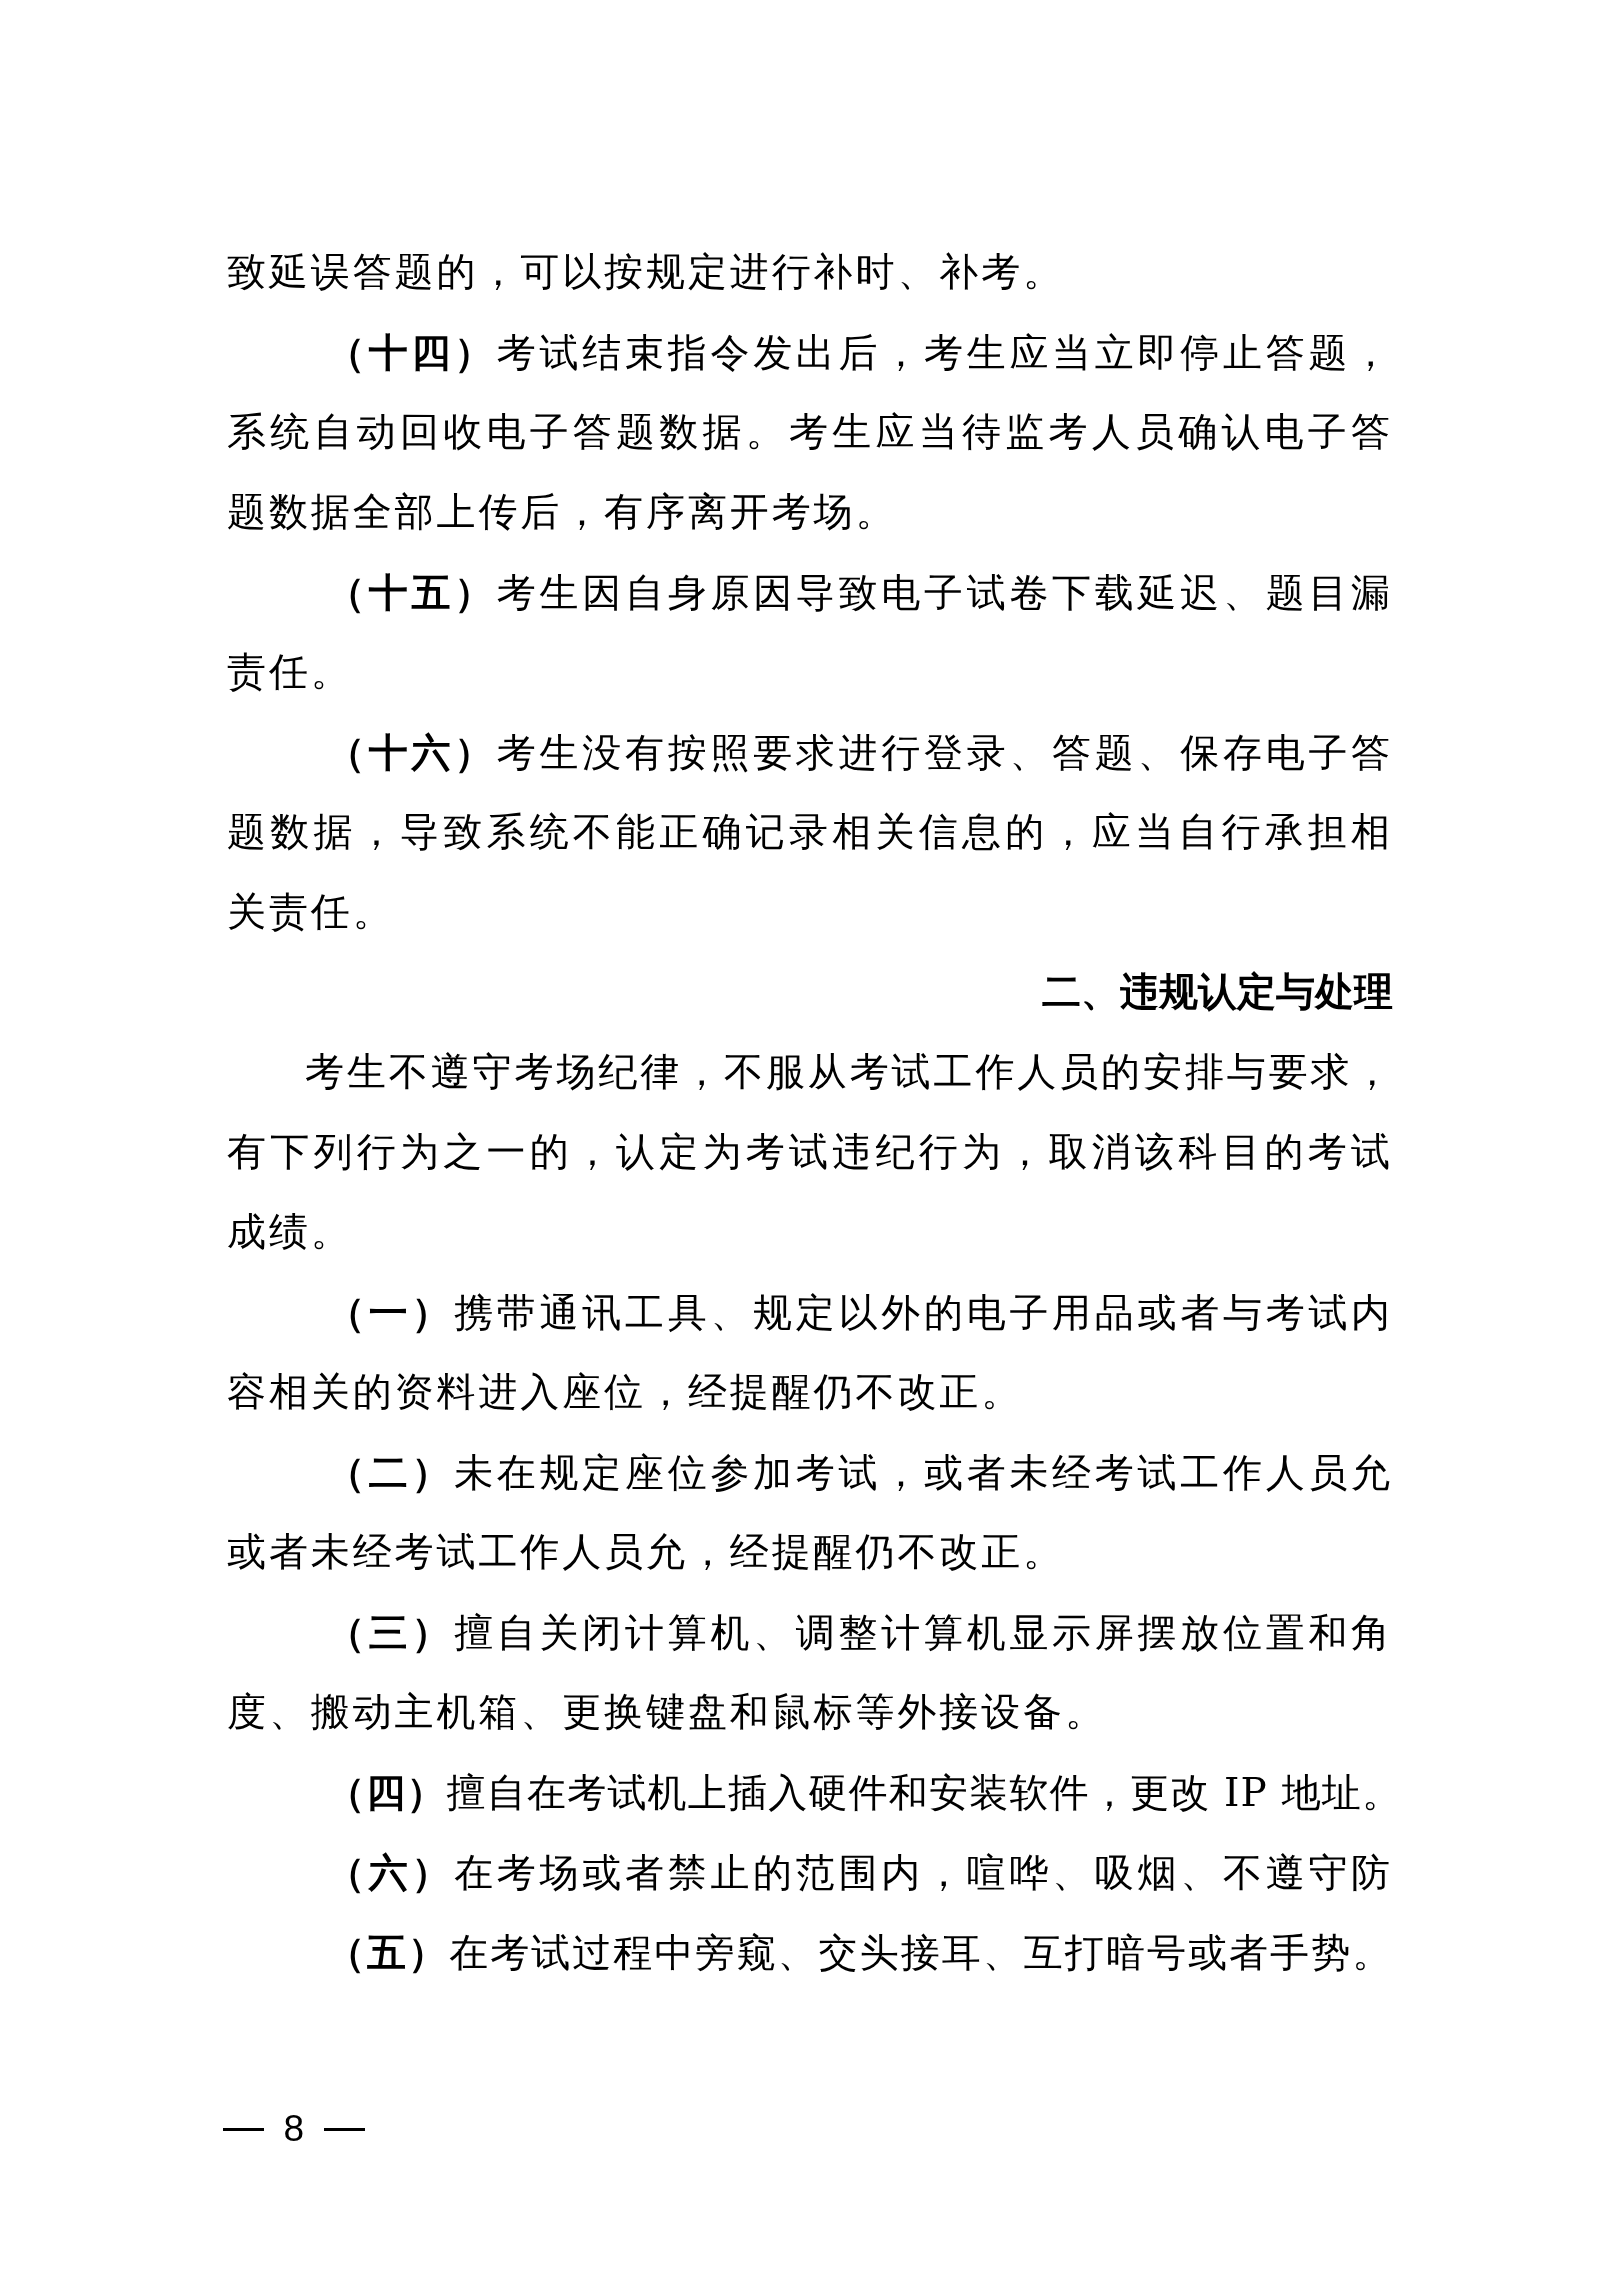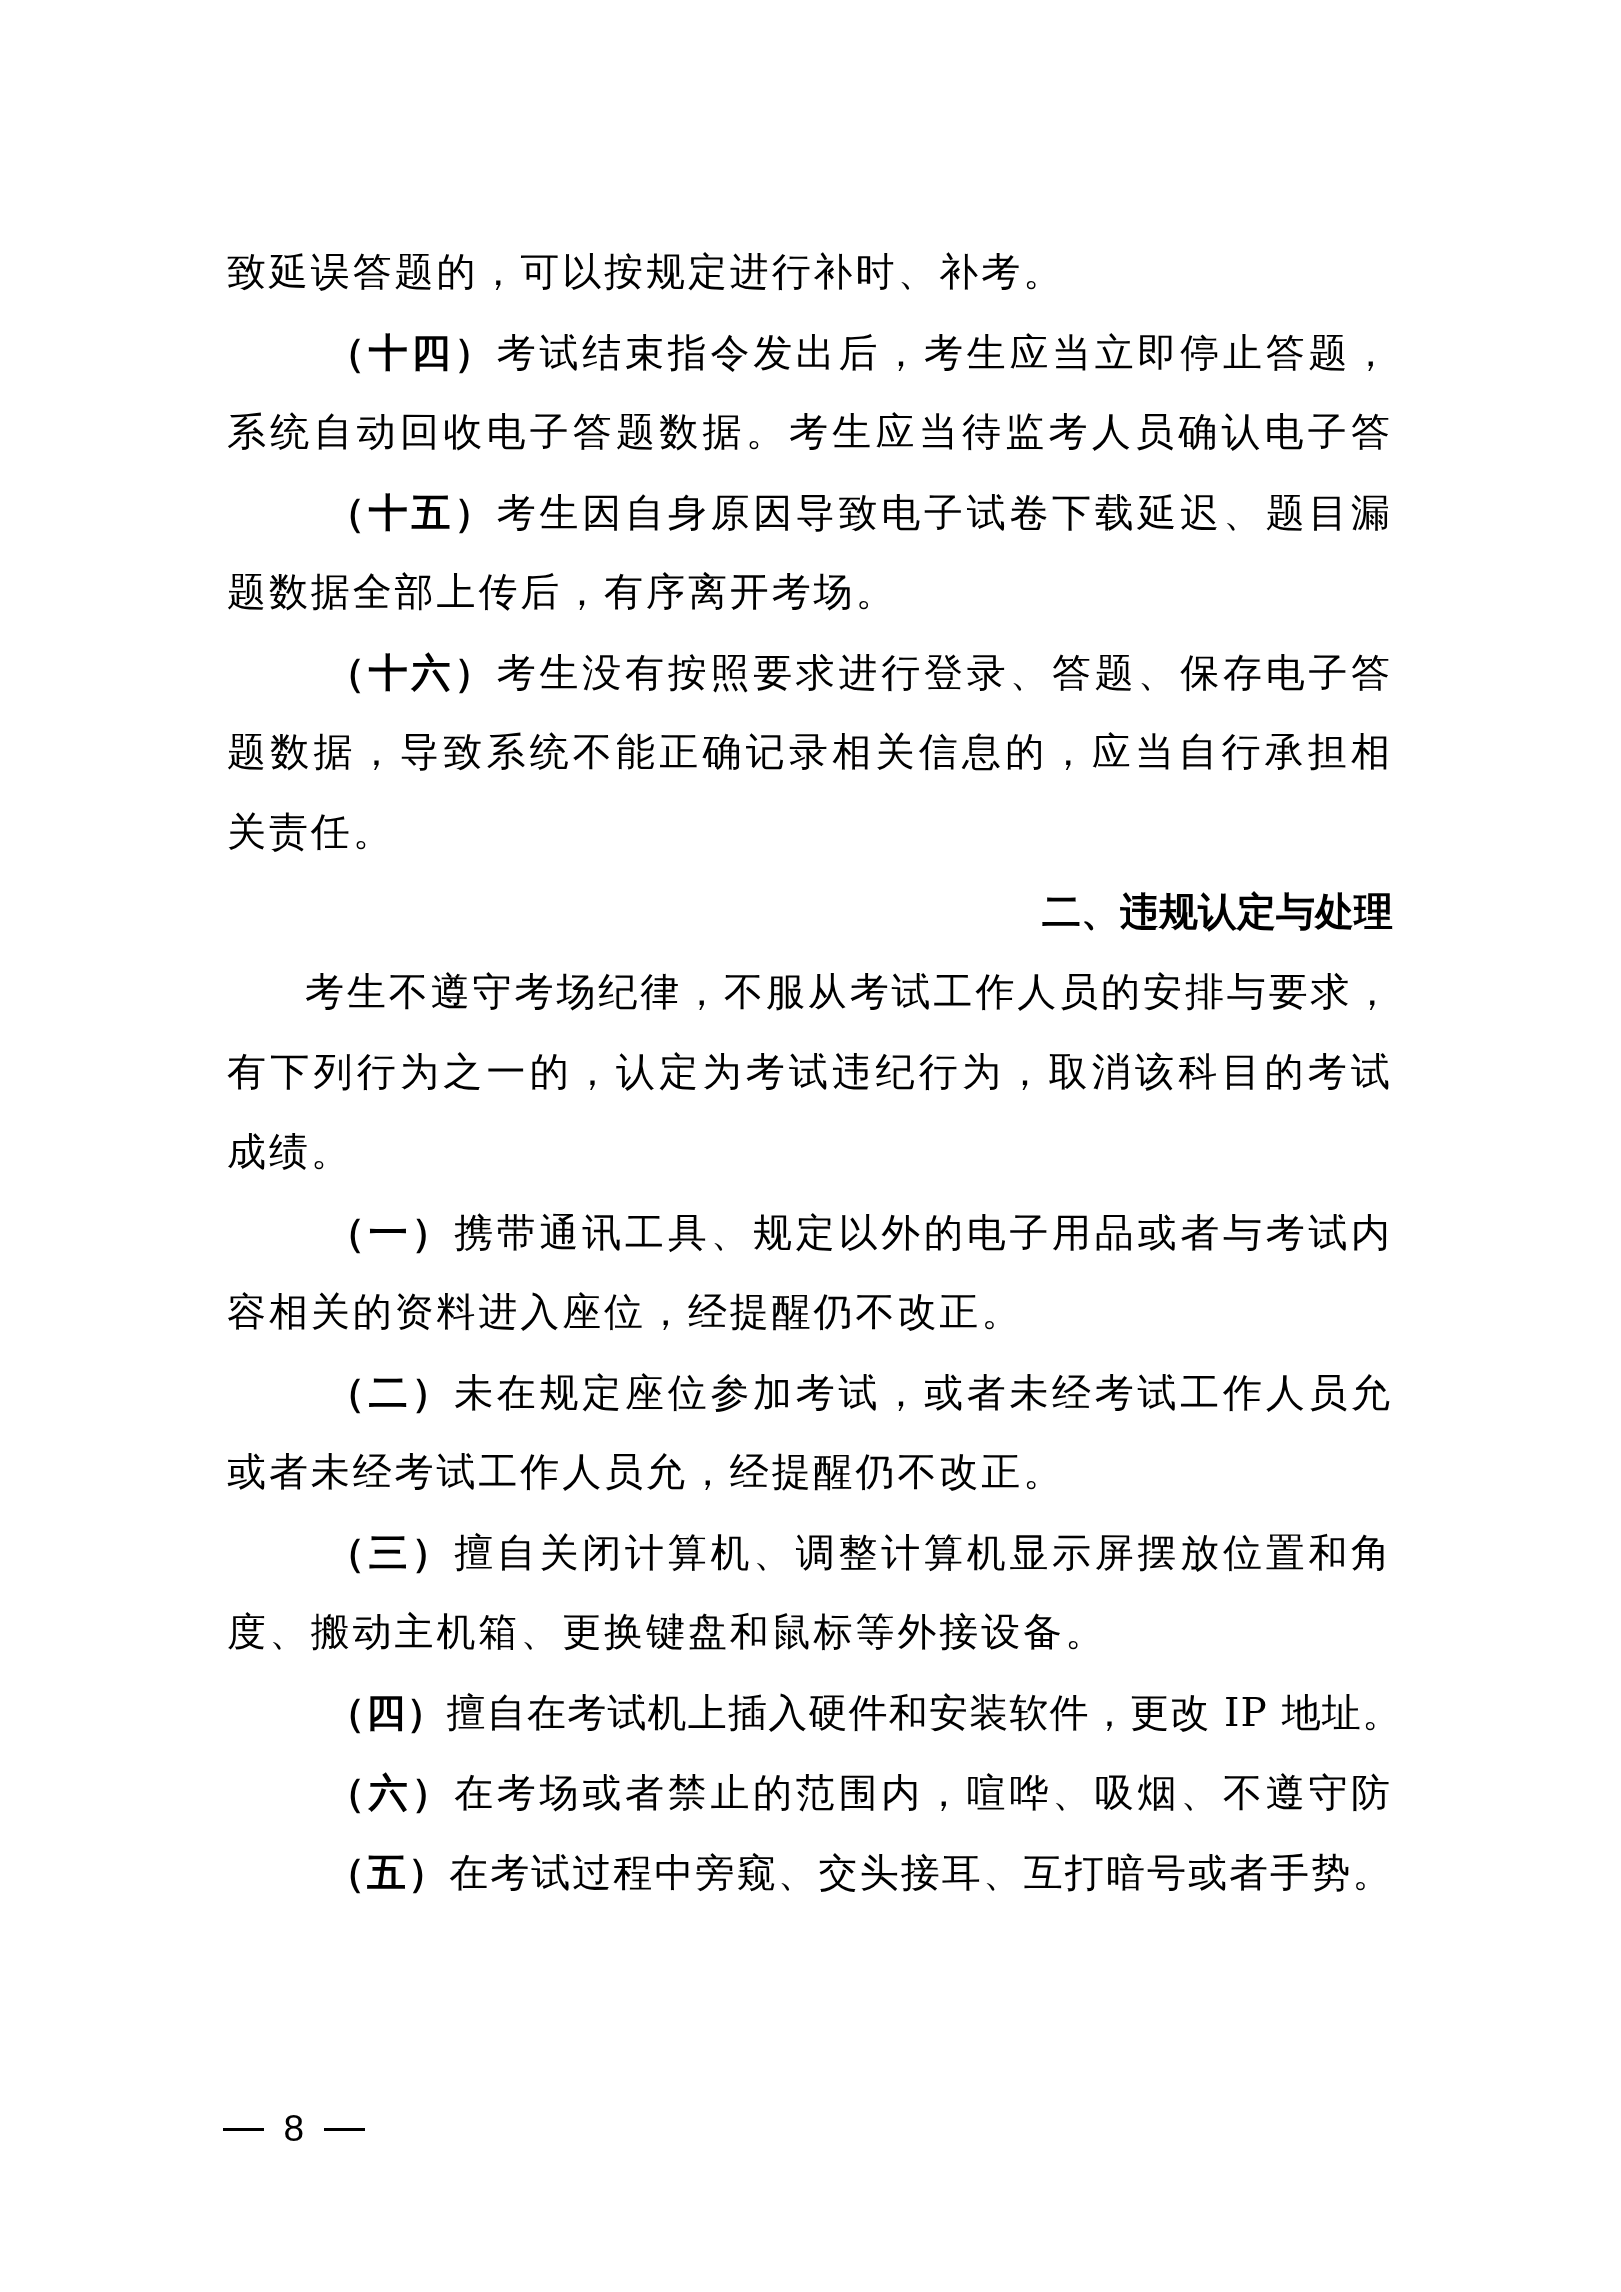--- a/index.html
+++ b/index.html
@@ -76,22 +76,23 @@
       margin: 0 19.6px;
     }
   </style>
 </head>
 <body>
 
 <div class="page">
   <div class="line justify" style="text-align:right;text-align-last:left;">致延误答题的，可以按规定进行补时、补考。</div>
   <div class="line justify indent"><span class="para-num">（十四）</span><span>考试结束指令发出后，考生应当立即停止答题，</span></div>
   <div class="line justify">系统自动回收电子答题数据。考生应当待监考人员确认电子答</div>
+  <div class="line">题数据全部上传后，有序离开考场。</div>
   <div class="line justify indent"><span class="para-num">（十五）</span><span>考生因自身原因导致电子试卷下载延迟、题目漏</span></div>
-  <div class="line">题数据全部上传后，有序离开考场。</div>
+  <div class="line">责任。</div>
   <div class="line justify indent"><span class="para-num">（十六）</span><span>考生没有按照要求进行登录、答题、保存电子答</span></div>
   <div class="line justify">题数据，导致系统不能正确记录相关信息的，应当自行承担相</div>
   <div class="line">关责任。</div>
   <div class="heading">二、违规认定与处理</div>
   <div class="line justify indent-cn">考生不遵守考场纪律，不服从考试工作人员的安排与要求，</div>
   <div class="line justify">有下列行为之一的，认定为考试违纪行为，取消该科目的考试</div>
   <div class="line">成绩。</div>
   <div class="line justify indent"><span class="para-num">（一）</span><span>携带通讯工具、规定以外的电子用品或者与考试内</span></div>
   <div class="line">容相关的资料进入座位，经提醒仍不改正。</div>
   <div class="line justify indent"><span class="para-num">（二）</span><span>未在规定座位参加考试，或者未经考试工作人员允</span></div>

